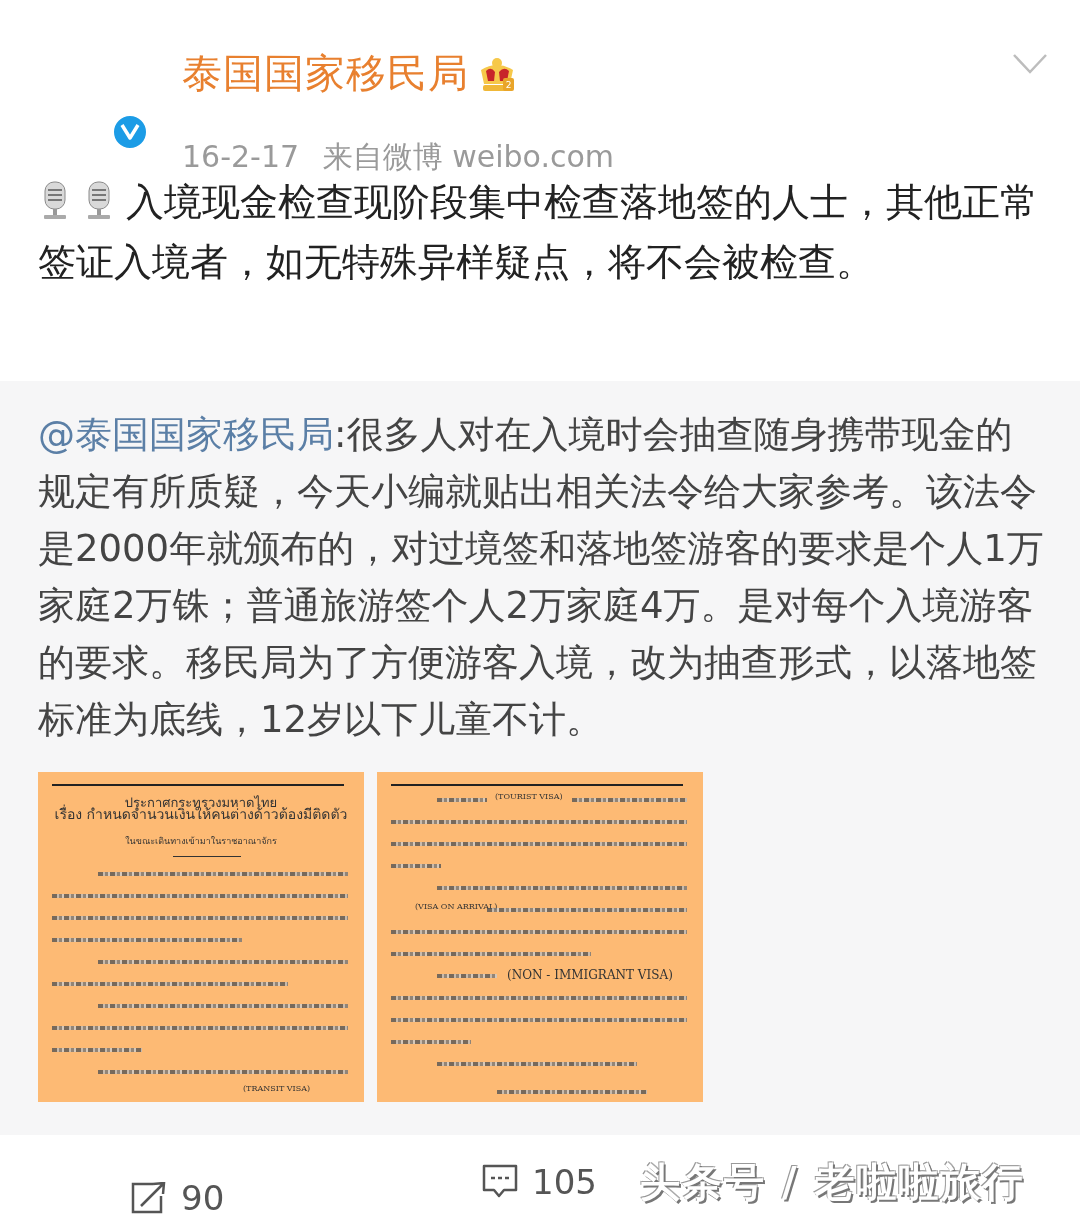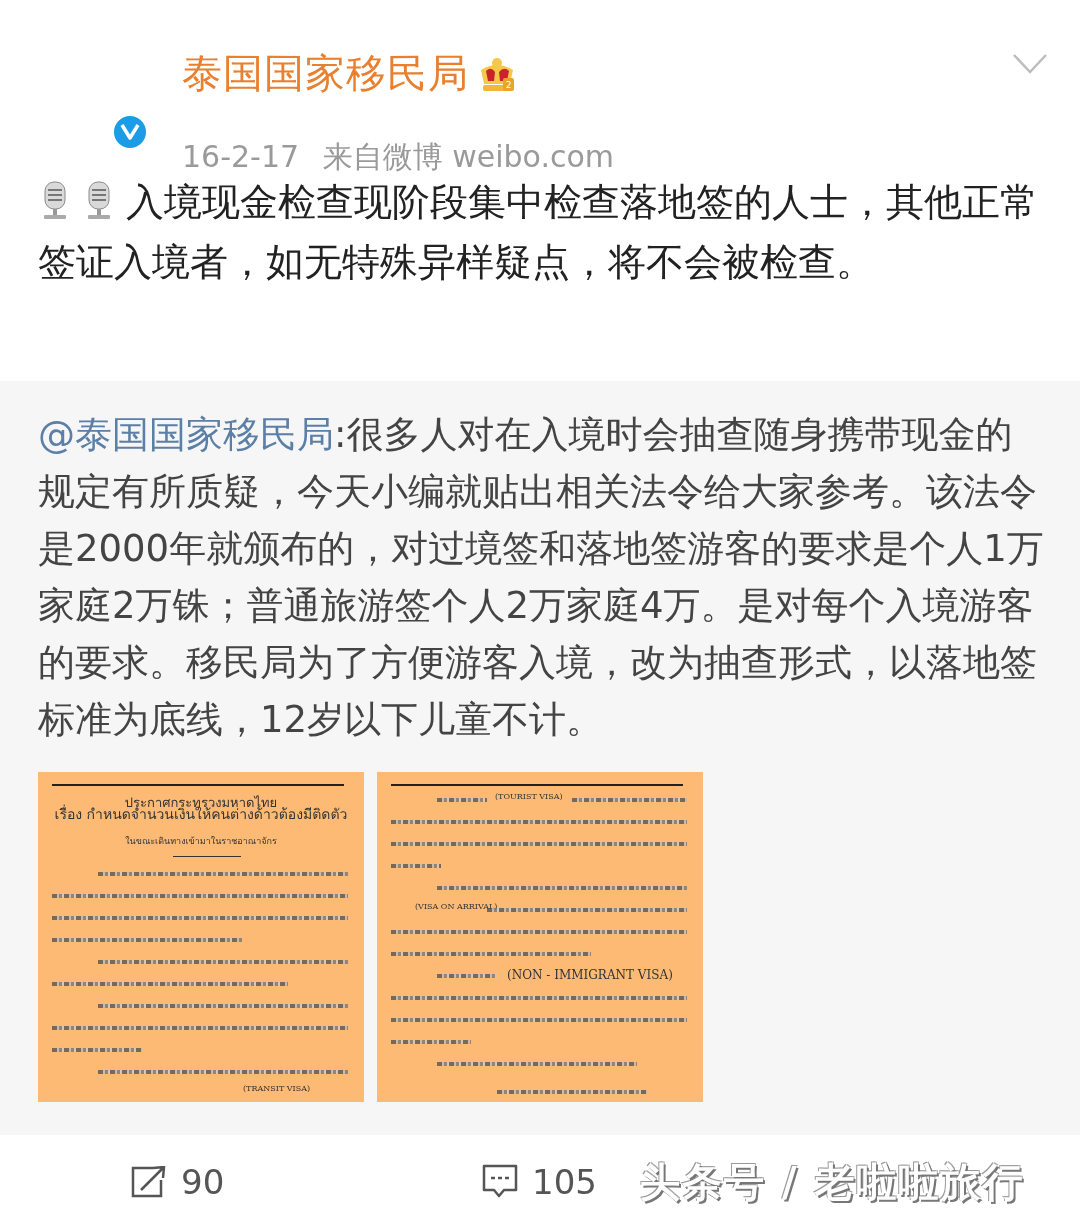--- a/index.html
+++ b/index.html
@@ -29,21 +29,21 @@
   .doc { position: absolute; top: 391px; height: 330px; background: #fdba74; overflow: hidden; }
   .doc1 { left: 38px; width: 326px; }
   .doc2 { left: 377px; width: 326px; }
   .doc .topline { position: absolute; left: 14px; right: 20px; top: 12px; border-top: 2px solid #222; }
   .doc .line { position: absolute; height: 4px; background: repeating-linear-gradient(90deg,#555 0 5px,#bbb 5px 7px,#777 7px 10px,#ccc 10px 12px); opacity: .8; }
   .doc .t { position: absolute; font-family: "DejaVu Serif", serif; color: #333; white-space: nowrap; }
 
   .toolbar { position: absolute; left: 0; top: 1135px; width: 1080px; height: 86px; background: #fff; }
   .tb-item { position: absolute; top: 27px; display: flex; align-items: center; font-size: 34px; color: #555; }
   .tb-item svg { margin-right: 14px; }
-  .repost-btn { left: 131px; }
+  .repost-btn { left: 131px; margin-top: 16px; }
   .comment-btn { left: 482px; }
   .watermark { position: absolute; left: 640px; top: 20px; font-size: 40px; color: #fff;
                text-shadow: 2px 2px 0 #777, -1px -1px 0 #999, 1px -1px 0 #aaa; letter-spacing: 2px; font-weight: bold; }
 </style>
 </head>
 <body>
 
 <div class="header">
   <div class="verified">
     <svg width="20" height="18" viewBox="0 0 20 18">

